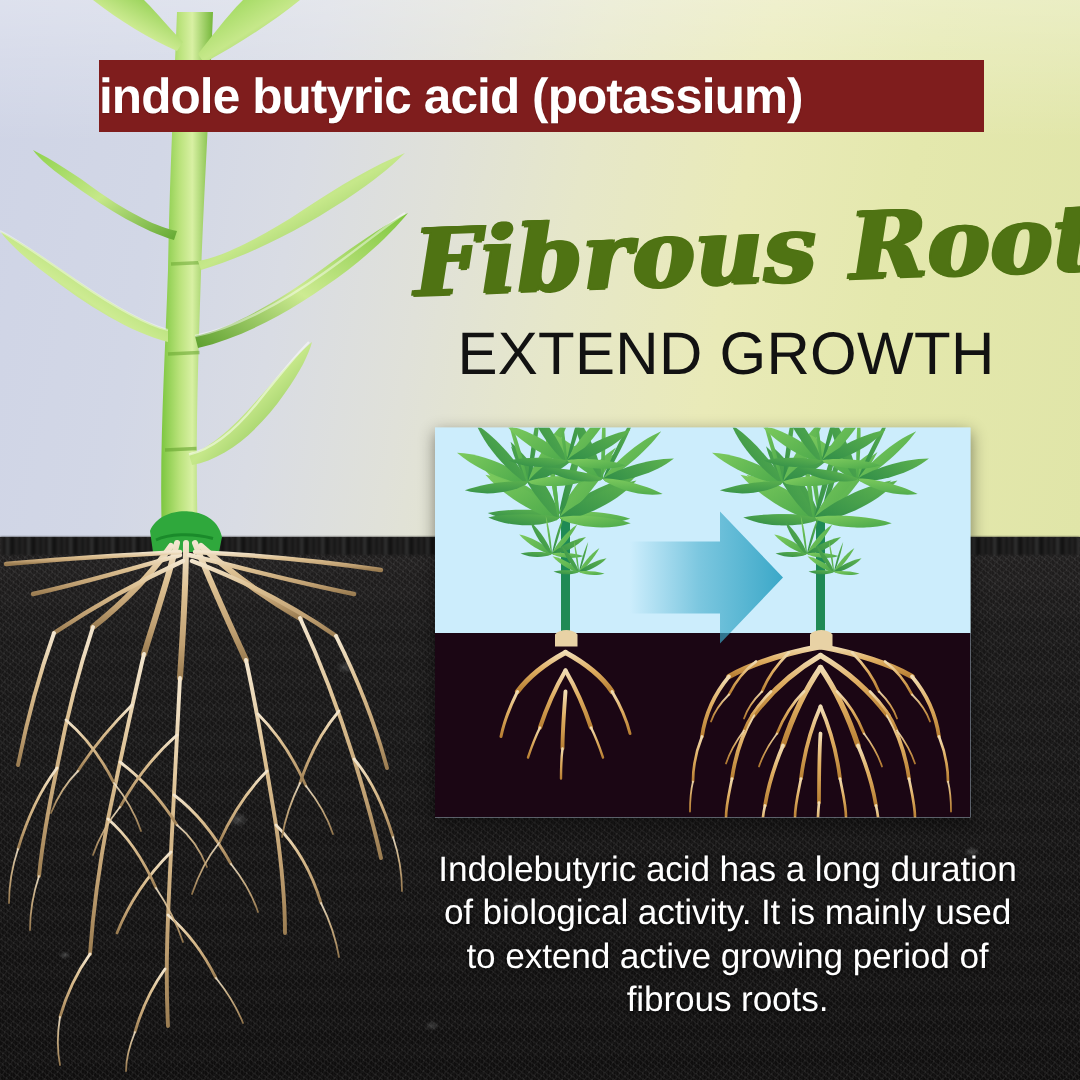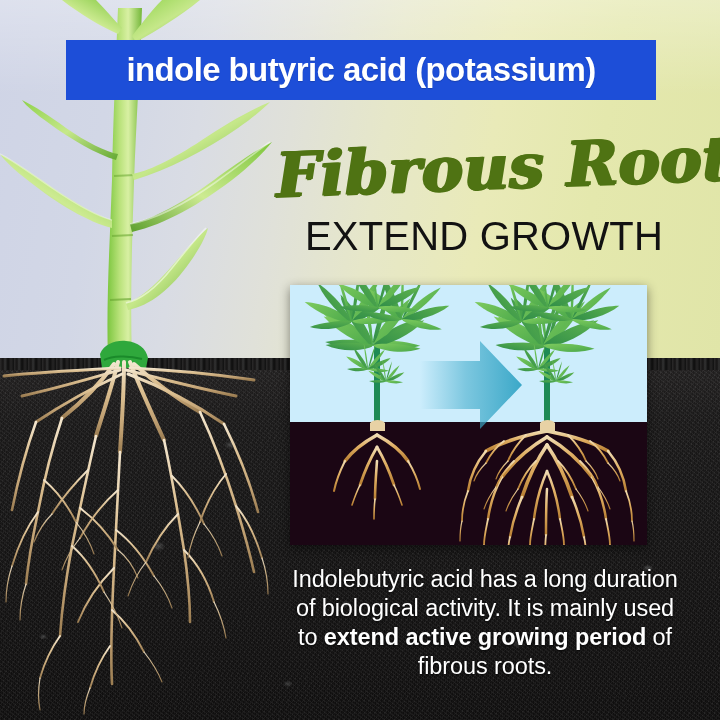--- a/index.html
+++ b/index.html
@@ -83,25 +83,24 @@
     background:
       repeating-linear-gradient(90deg,
         #2b2a2a 0px, #151414 3px, #333 5px, #0d0d0d 8px, #262525 11px, #101010 14px);
     filter: blur(0.6px);
   }
 
   
   .title-banner {
     position: absolute;
     left: 66px; top: 40px;
-    width: 590px; height: 60px;
-    background: #1d4ed8;
+    width: 590px; height: 48px;
+    background: #7f1d1d;
     display: flex;
     align-items: center;
-    justify-content: center;
   }
   .title-banner-text {
     color: #ffffff;
     font-size: 33px;
     font-weight: 700;
     letter-spacing: -0.6px;
     white-space: nowrap;
     text-shadow: 0 1px 1px rgba(0,0,0,.18);
   }
 
@@ -163,21 +162,21 @@
     position: absolute;
     left: 285px; top: 565px;
     width: 400px;
     color: #ffffff;
     font-size: 23.5px;
     line-height: 29px;
     text-align: center;
     letter-spacing: -0.1px;
     text-shadow: 0 1px 3px rgba(0,0,0,.85);
   }
-  .description b { font-weight: 700; text-align: center; }
+  .description b { font-weight: 400; text-align: center; }
 
   
   .plant-layer {
     position: absolute;
     left: 0; top: 0;
     width: 300px; height: 400px;
     pointer-events: none;
   }
   .roots-layer {
     position: absolute;

